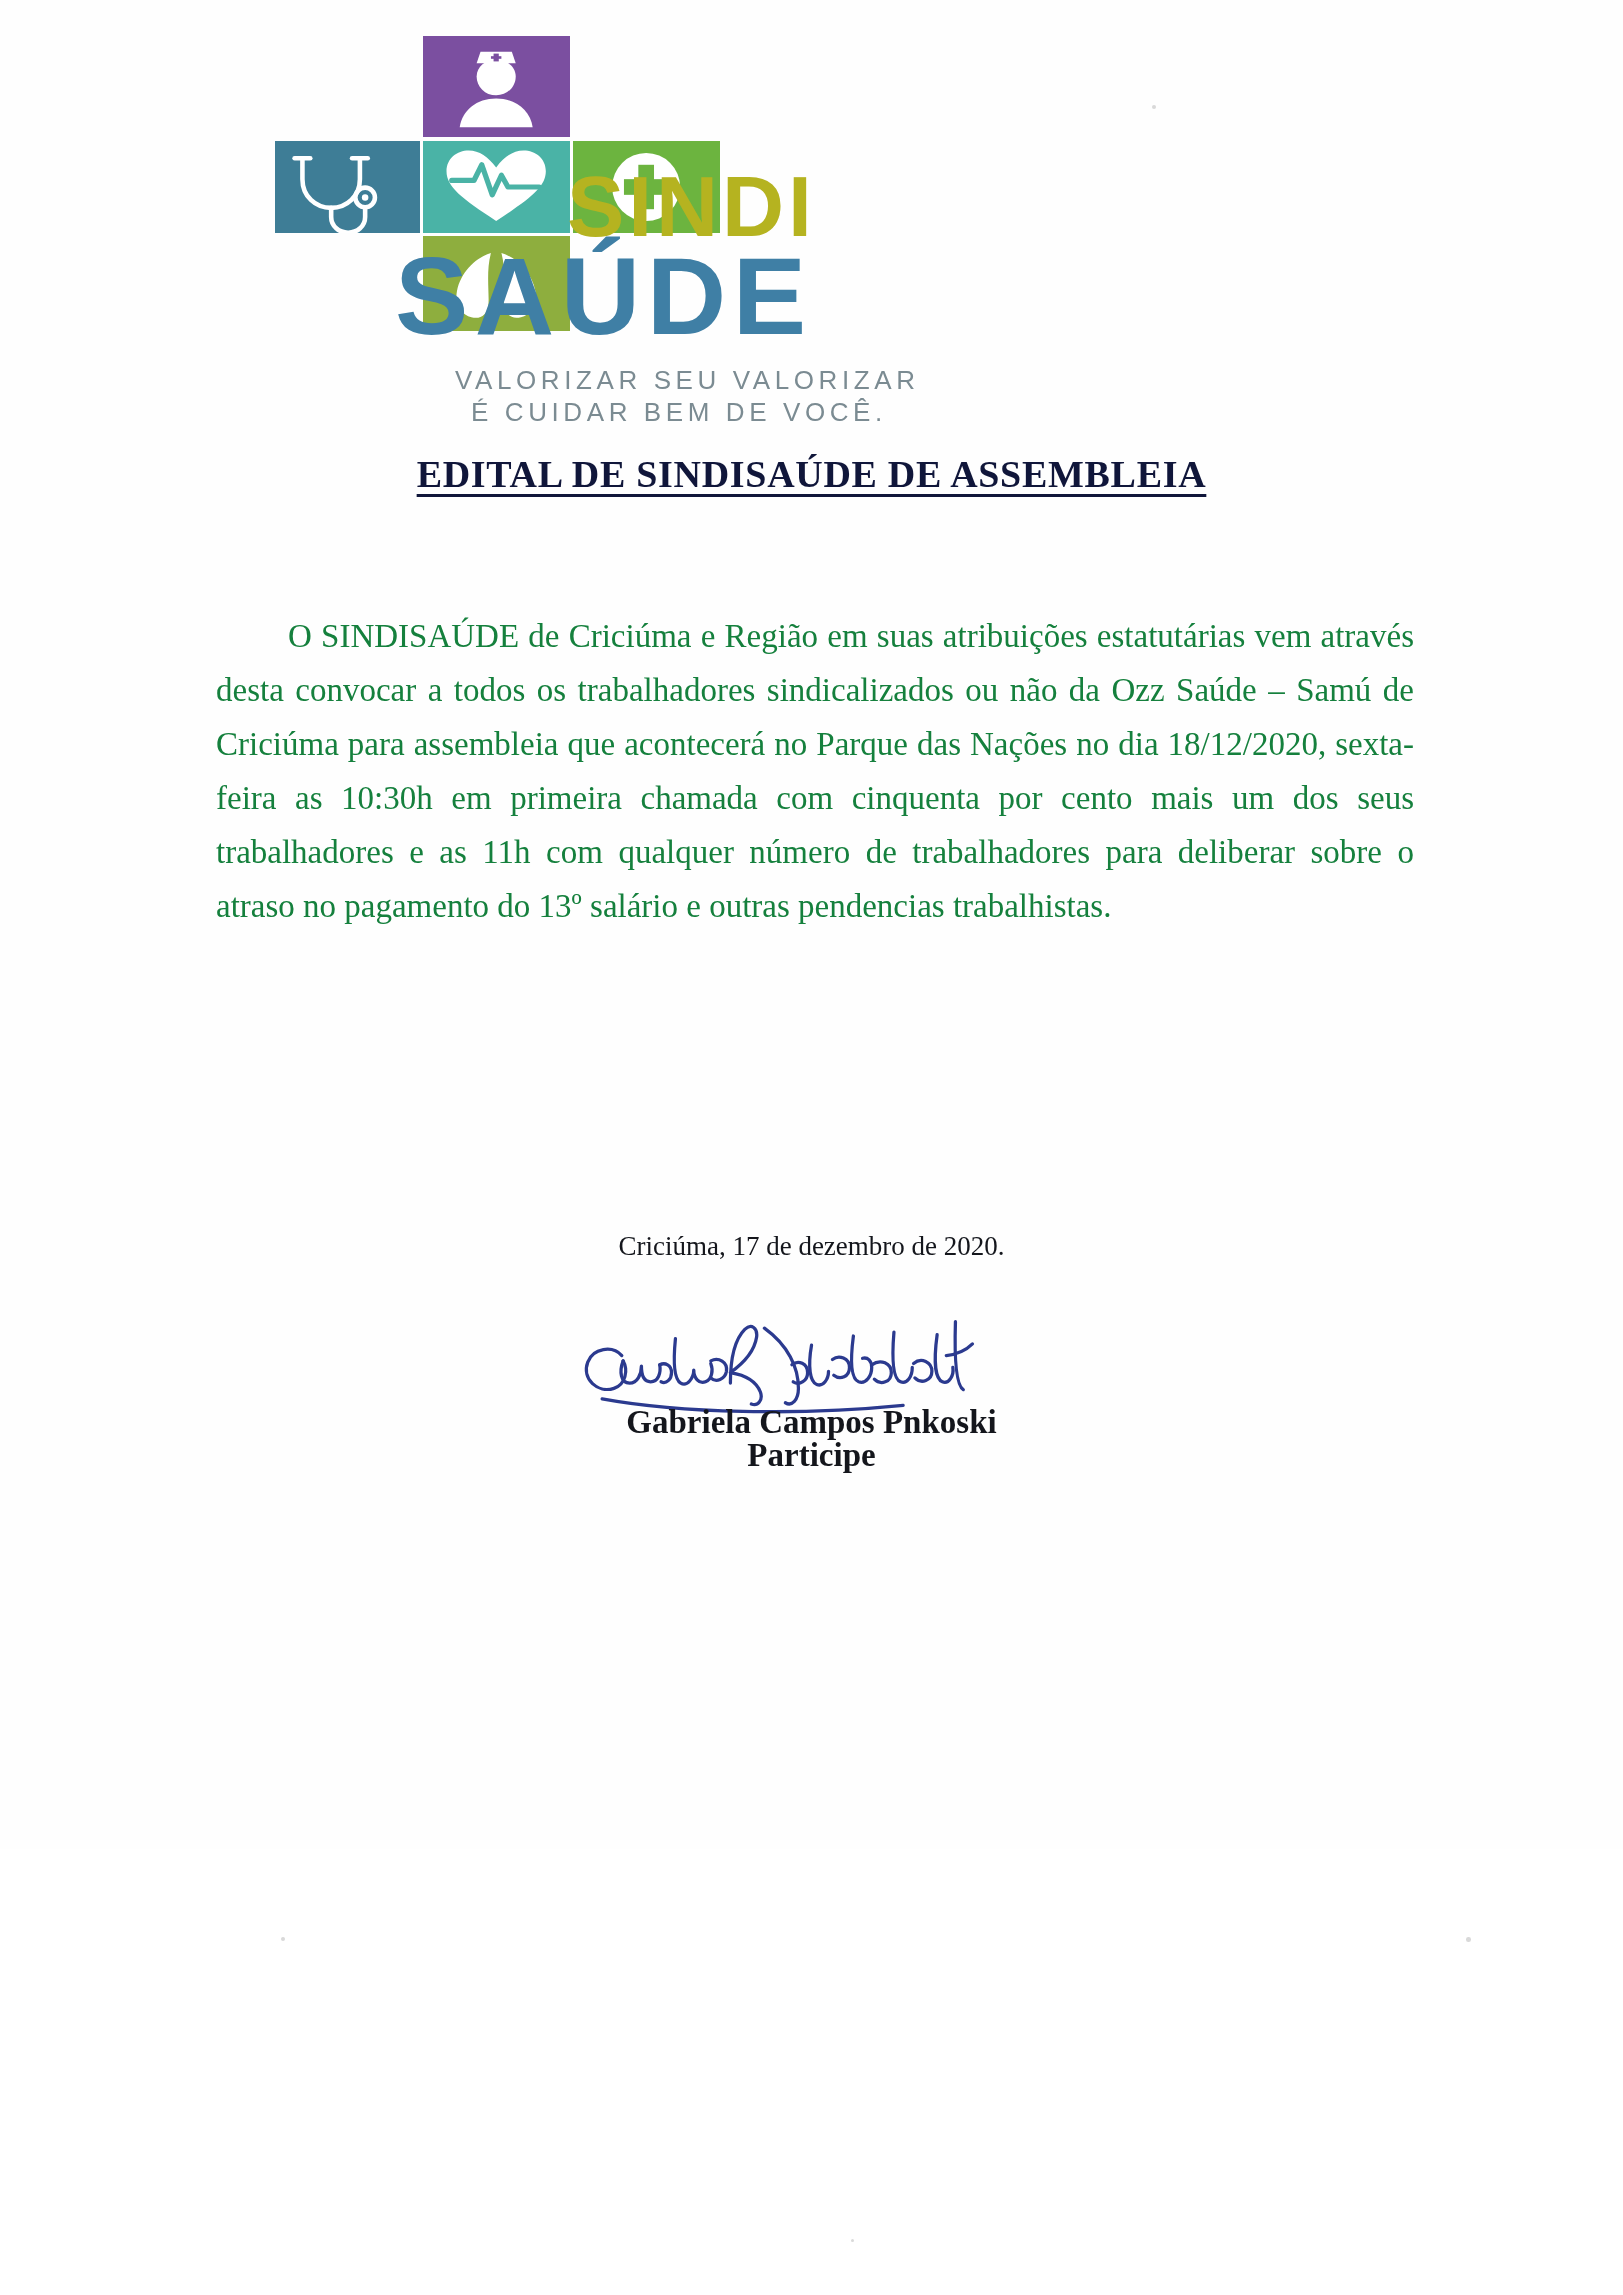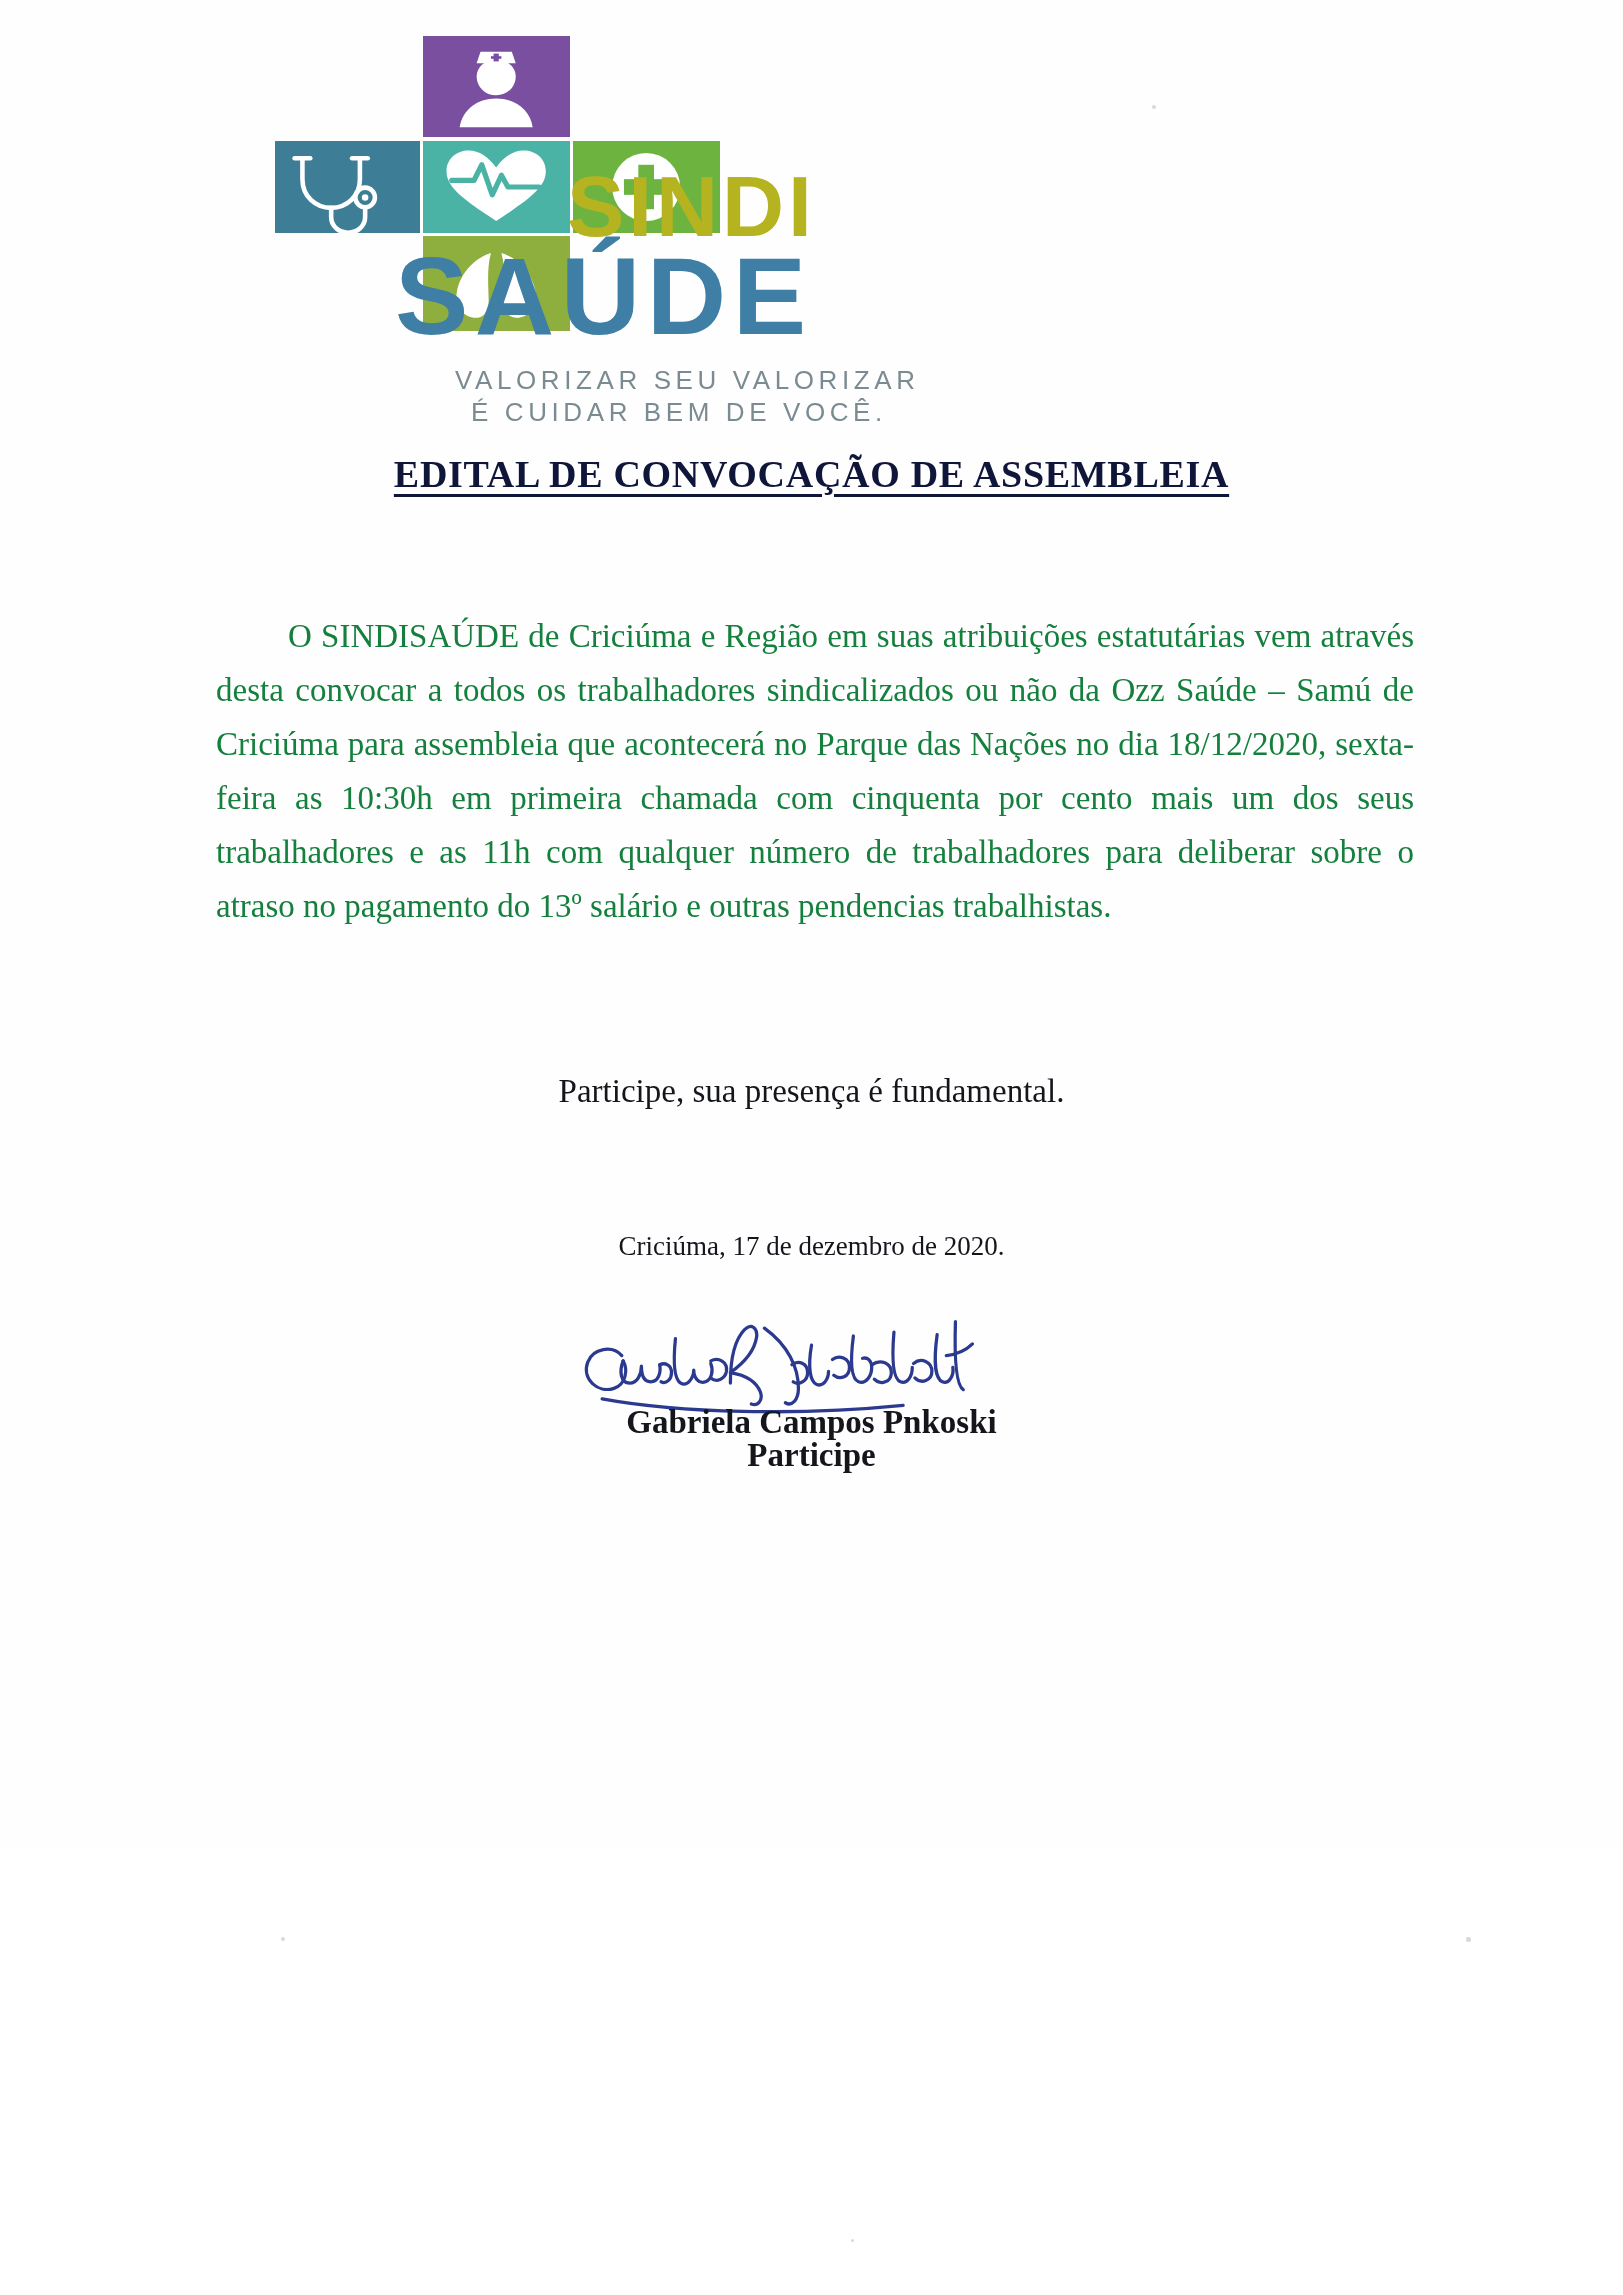--- a/index.html
+++ b/index.html
@@ -248,25 +248,24 @@
         </svg>
       </div>
     </div>
 
     <div class="logo-sindi">SINDI</div>
     <div class="logo-saude">SAÚDE</div>
     <div class="logo-tag1">VALORIZAR SEU VALORIZAR</div>
     <div class="logo-tag2">É CUIDAR BEM DE VOCÊ.</div>
   </div>
 
-  <div class="doc-title">EDITAL DE CONVOCAÇÃO DE ASSEMBLEIA</div>
+  <div class="doc-title">EDITAL DE SINDISAÚDE DE ASSEMBLEIA</div>
 
   <div class="body-text">O SINDISAÚDE de Criciúma e Região em suas atribuições estatutárias vem através desta convocar a todos os trabalhadores sindicalizados ou não da Ozz Saúde – Samú de Criciúma para assembleia que acontecerá no Parque das Nações no dia 18/12/2020, sexta-feira as 10:30h em primeira chamada com cinquenta por cento mais um dos seus trabalhadores e as 11h com qualquer número de trabalhadores para deliberar sobre o atraso no pagamento do 13º salário e outras pendencias trabalhistas.</div>
 
-  <div class="line-note">Participe, sua presença é fundamental.</div>
 
   <div class="line-date">Criciúma, 17 de dezembro de 2020.</div>
 
   <div class="signature-svg">
     <svg viewBox="0 0 700 170" xmlns="http://www.w3.org/2000/svg">
       <g fill="none" stroke="#2b3a8f" stroke-width="5" stroke-linecap="round" stroke-linejoin="round">
         <path d="M70 56 c-14 -16 -44 -12 -52 10 -10 26 16 48 40 40 18 -6 22 -28 14 -42"></path>
         <path d="M72 64 c-6 16 -4 34 10 34 12 0 18 -14 18 -26 0 10 2 24 14 24 12 0 16 -14 14 -26"></path>
         <path d="M128 70 c8 -4 18 0 18 12 0 10 -8 18 -16 14"></path>
         <path d="M152 30 c-4 40 -2 62 8 68 10 6 20 -8 20 -20 0 12 8 22 18 18 10 -4 12 -18 8 -28"></path>

